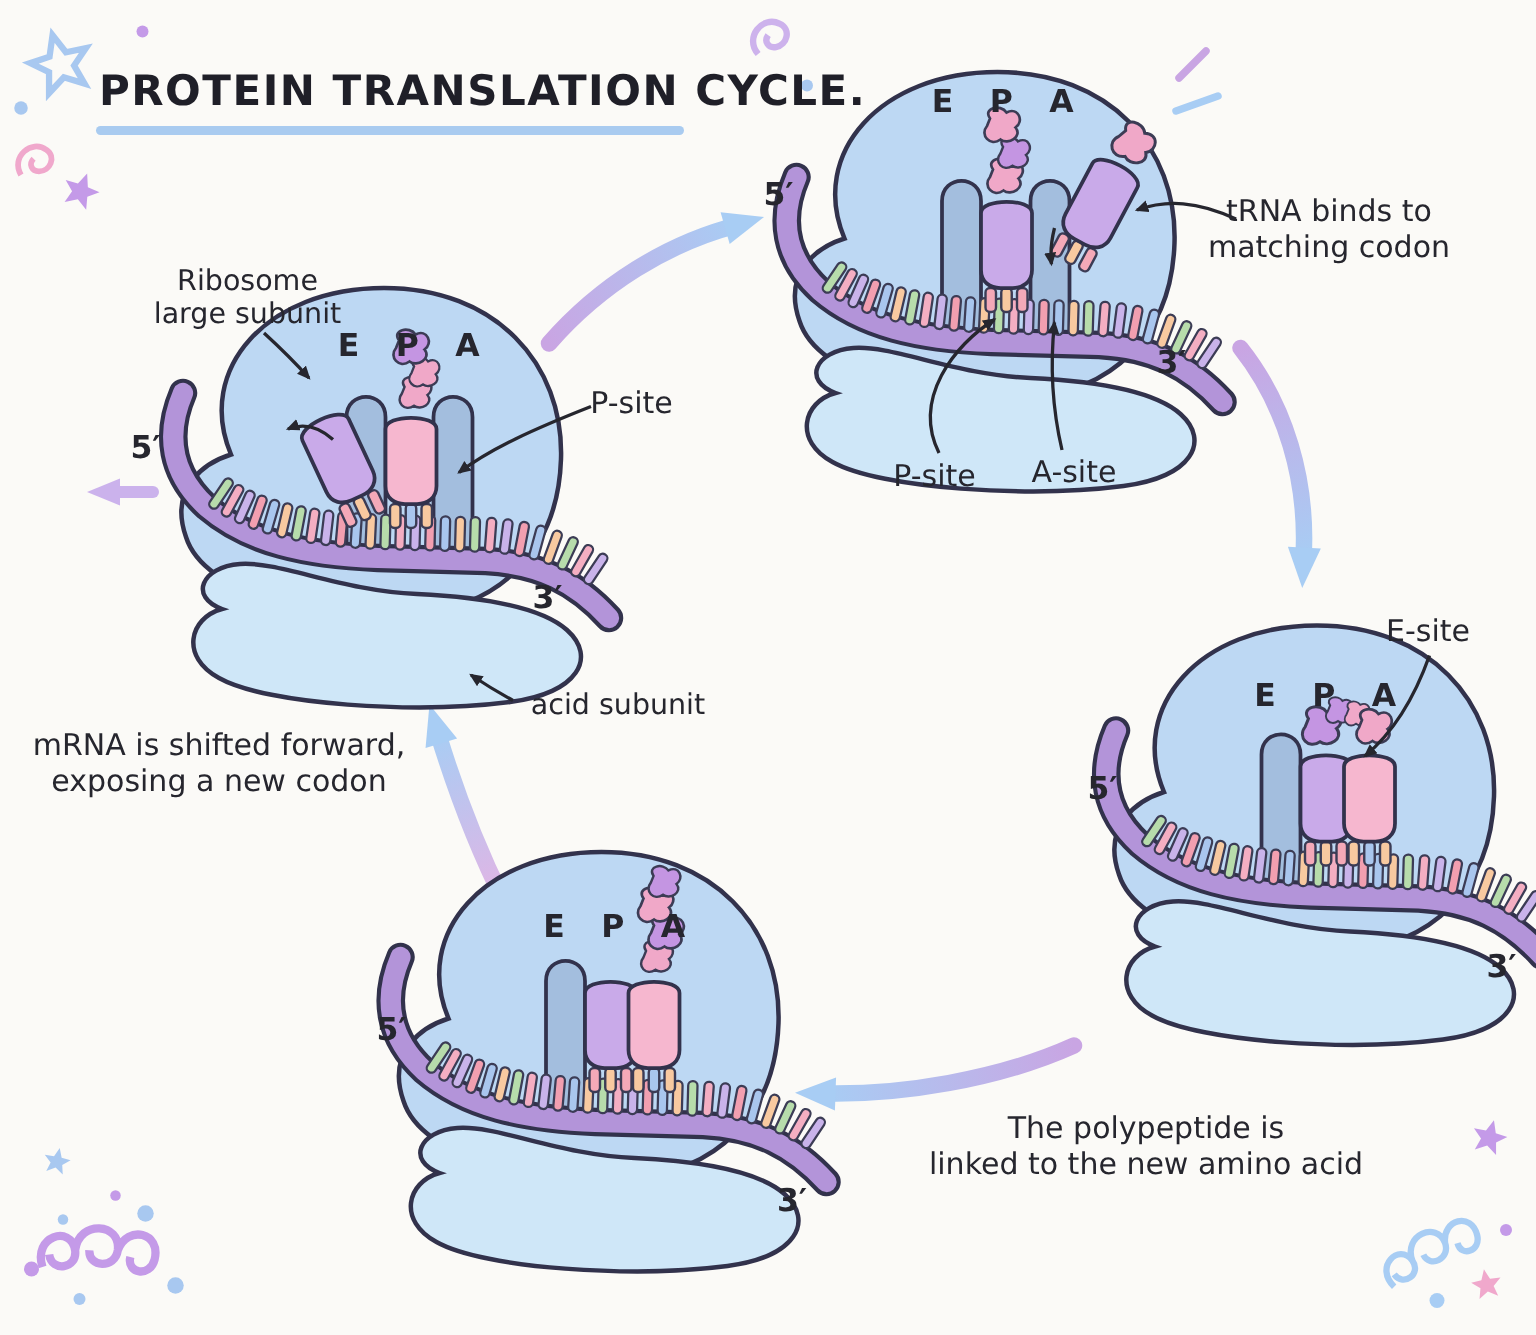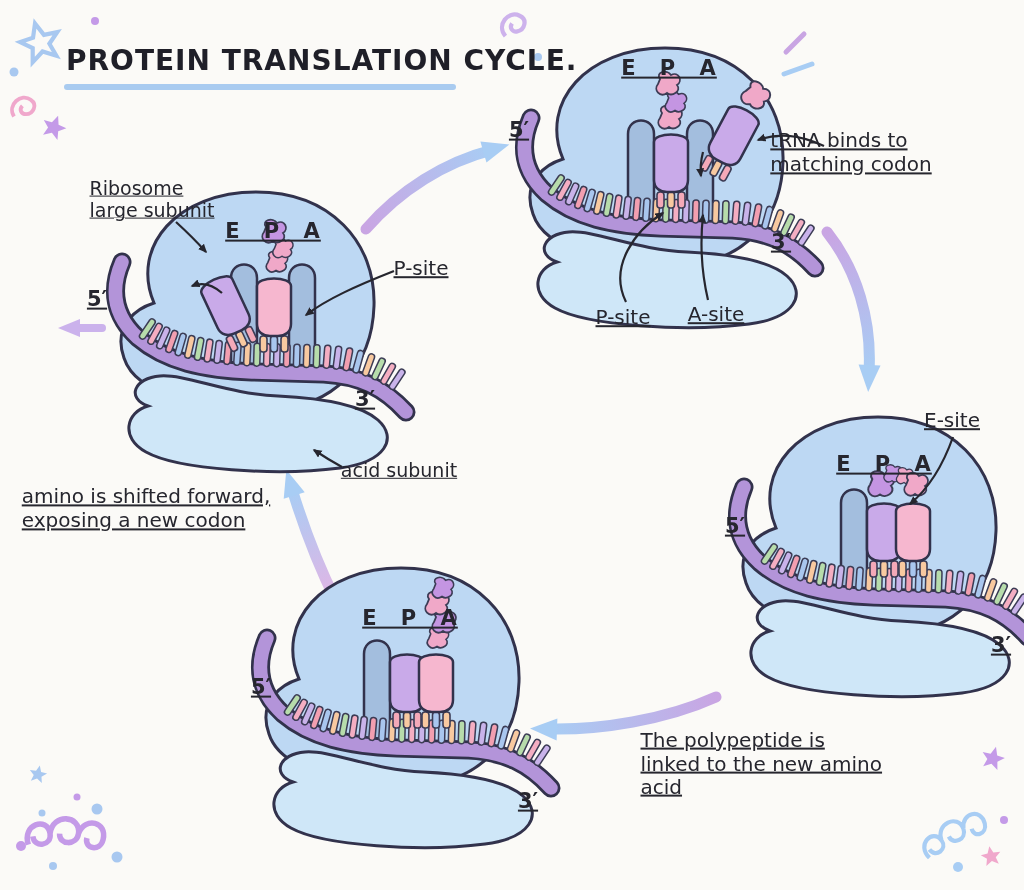--- a/index.html
+++ b/index.html
@@ -1,29 +1,29 @@
 <!DOCTYPE html>
 <html style="--ink: #2b2b35; --underline: #a9cbf0; --large_subunit: #bdd8f3; --small_subunit: #cfe7f8; --slot: #a3bede; --mrna: #b394d9; --trna_purple: #c9aae9; --trna_pink: #f6b7cf; --blob_pink: #f0a8c8; --blob_purple: #c495e2; --arrow_blue: #a8cdf4; --arrow_purple: #c9a5e3; --arrow_pink: #e3b4e4; --doodle_blue: #a8c8f0; --doodle_purple: #c49ae8; --doodle_pink: #f0a8cc;"><head>
 <meta charset="utf-8">
 <style>
   html,body{margin:0;padding:0;}
   .canvas{position:relative;width:1024px;height:890px;background:#fbfaf7;overflow:hidden;
           font-family:"DejaVu Sans","Liberation Sans",sans-serif;color:#26262e;}
   svg.scene{position:absolute;left:0;top:0;}
   .labels{position:absolute;inset:0;width:1024px;height:890px;padding-left:44px;}
-  .label{position:absolute;transform:translate(-50%,-50%);
-         white-space:pre-line;line-height:1.18;color:#26262e;text-decoration:underline;}
+  .label{position:absolute;transform:translate(-50%,-50%);text-align:center;
+         white-space:pre-line;line-height:1.18;color:#26262e;}
   .title{position:absolute;left:66px;top:44px;font-size:28px;font-weight:700;
          letter-spacing:1px;color:#1f1f28;white-space:nowrap;}
   .title-underline{position:absolute;left:64px;top:84px;width:392px;height:6px;
          border-radius:3px;background:var(--underline,#a9cbf0);}
   .epa{font-size:21px;font-weight:600;word-spacing:15px;letter-spacing:1px;}
   .prime{font-size:21px;font-weight:600;}
   .cap{font-size:20px;}
-  .cap-s{font-size:19px;}
+  .cap-s{font-size:19px;margin-left:13px;}
 </style>
 </head>
 <body>
 
 <div class="canvas">
 
 <svg class="scene" width="1024" height="890" viewBox="0 0 1024 890">
   <defs>
     <marker id="ah" markerWidth="12" markerHeight="10" refX="7.5" refY="4" orient="auto" markerUnits="userSpaceOnUse">
       <path d="M0,0 L9,4 L0,8 Z" fill="#26262e"></path>
@@ -307,40 +307,40 @@
   </g>
 </svg>
 
 <div class="labels">
   <div class="title">PROTEIN TRANSLATION CYCLE.</div>
   <div class="title-underline"></div>
 
   <div class="label epa" style="left:669px;top:68px">E P A</div>
   <div class="label prime" style="left:519px;top:130px">5′</div>
   <div class="label prime" style="left:781px;top:242px">3′</div>
-  <div class="label cap" style="left:851px;top:153px">tRNA binds to
+  <div class="label cap" style="left:886px;top:153px">tRNA binds to
 matching codon</div>
   <div class="label cap" style="left:623px;top:318px">P-site</div>
   <div class="label cap" style="left:716px;top:315px">A-site</div>
 
   <div class="label cap" style="left:952px;top:421px">E-site</div>
   <div class="label epa" style="left:884px;top:464px">E P A</div>
   <div class="label prime" style="left:735px;top:526px">5′</div>
   <div class="label prime" style="left:1001px;top:645px">3′</div>
 
   <div class="label epa" style="left:410px;top:618px">E P A</div>
   <div class="label prime" style="left:261px;top:687px">5′</div>
   <div class="label prime" style="left:528px;top:801px">3′</div>
-  <div class="label cap" style="left:783px;top:764px">The polypeptide is
+  <div class="label cap" style="left:764px;top:764px">The polypeptide is
 linked to the new amino acid</div>
 
   <div class="label cap-s" style="left:152px;top:199px">Ribosome
 large subunit</div>
   <div class="label epa" style="left:273px;top:231px">E P A</div>
   <div class="label cap" style="left:421px;top:269px">P-site</div>
   <div class="label prime" style="left:97px;top:299px">5′</div>
   <div class="label prime" style="left:365px;top:399px">3′</div>
   <div class="label cap-s" style="left:399px;top:470px">acid subunit</div>
-  <div class="label cap" style="left:146px;top:509px">amino is shifted forward,
+  <div class="label cap" style="left:146px;top:509px">mRNA is shifted forward,
 exposing a new codon</div>
 </div>
 
 </div>
 
 </body></html>

